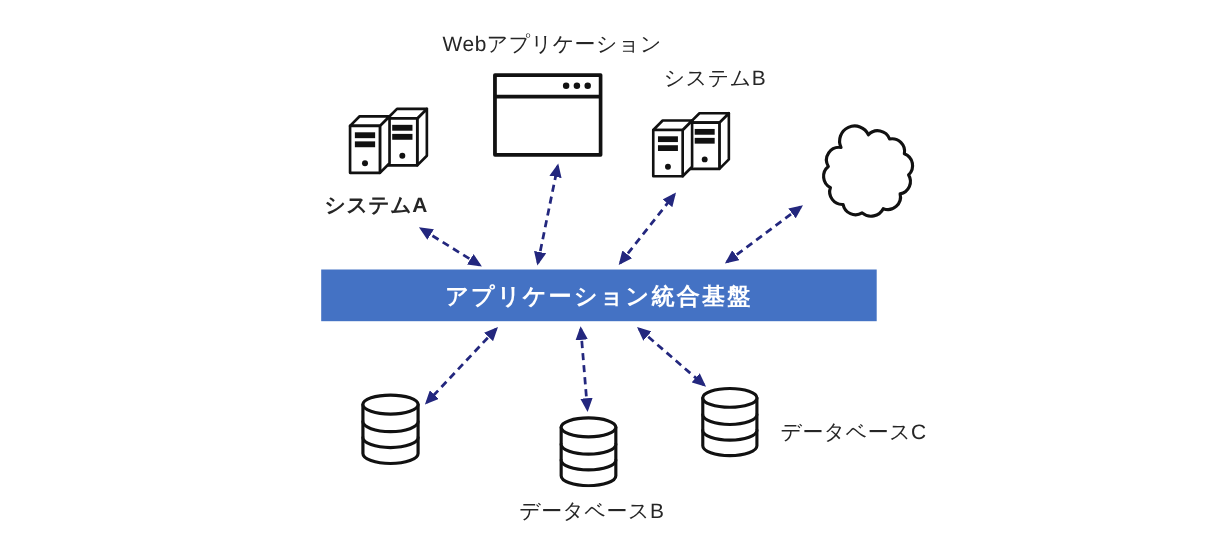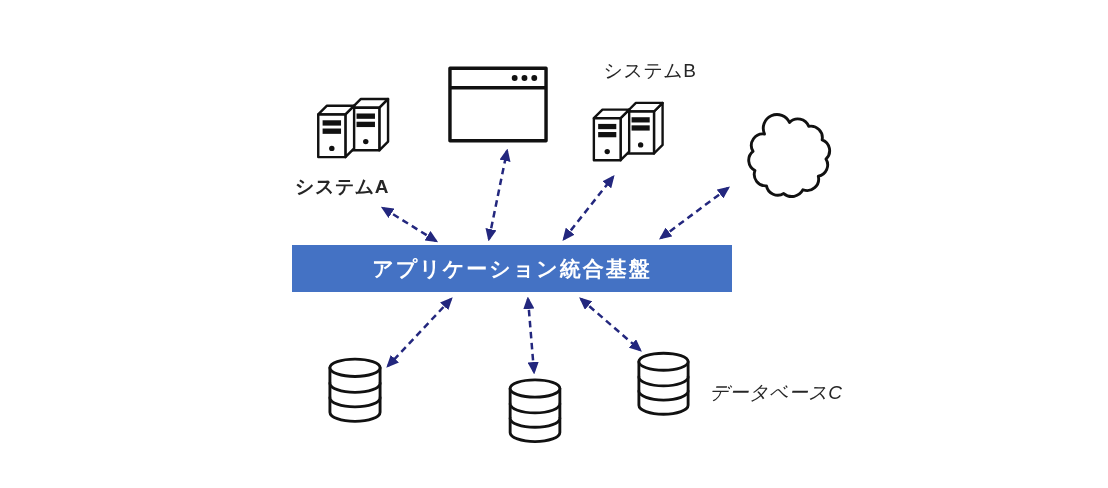--- a/index.html
+++ b/index.html
@@ -13,21 +13,21 @@
   *{margin:0;padding:0;box-sizing:border-box;}
   body{background:var(--bg);font-family:"Liberation Sans","DejaVu Sans",sans-serif;}
   .stage{
     position:relative;width:1108px;height:488px;background:var(--bg);overflow:hidden;
   }
   .label{
     position:absolute;transform:translateX(-50%);white-space:nowrap;
     color:var(--label);font-size:19px;letter-spacing:.5px;
   }
   .platform-bar{
-    position:absolute;left:292px;top:245px;width:440px;height:47px;
+    position:absolute;left:292px;top:245px;width:505px;height:47px;
     background:var(--platform-fill);color:var(--platform-text);
     display:flex;align-items:center;justify-content:center;
     font-size:21px;font-weight:bold;letter-spacing:2px;
   }
   .icon{position:absolute;}
   .icon path,.icon rect,.icon line,.icon ellipse{vector-effect:none;}
   .ink-stroke{stroke:var(--ink);fill:#ffffff;stroke-linejoin:round;stroke-linecap:round;}
   .ink-fill{fill:var(--ink);stroke:none;}
   .arrow-layer{position:absolute;left:0;top:0;}
   .arrow-line{stroke:var(--arrow);stroke-width:2.5;stroke-dasharray:6.5 4.5;fill:none;}
@@ -50,20 +50,21 @@
     <line class="arrow-line" x1="661" y1="238" x2="728" y2="188" marker-start="url(#ah)" marker-end="url(#ah)"></line>
     <line class="arrow-line" x1="451" y1="299" x2="388" y2="366" marker-start="url(#ah)" marker-end="url(#ah)"></line>
     <line class="arrow-line" x1="528" y1="299" x2="534" y2="372" marker-start="url(#ah)" marker-end="url(#ah)"></line>
     <line class="arrow-line" x1="581" y1="299" x2="640" y2="350" marker-start="url(#ah)" marker-end="url(#ah)"></line>
   </svg>
 
   <div class="platform-bar">
     <span>アプリケーション統合基盤</span>
   </div>
 
+  <div class="label" style="left:502px;top:27px;">Webアプリケーション</div>
   <svg class="icon" style="left:448px;top:66px;" width="100" height="77" viewBox="0 0 102 78">
     <rect class="ink-stroke" x="2" y="2" width="98" height="74" stroke-width="3.5"></rect>
     <line x1="2" y1="22" x2="100" y2="22" stroke="var(--ink)" stroke-width="3.5"></line>
     <circle class="ink-fill" cx="68" cy="12" r="3"></circle>
     <circle class="ink-fill" cx="78" cy="12" r="3"></circle>
     <circle class="ink-fill" cx="88" cy="12" r="3"></circle>
   </svg>
 
   <svg class="icon" style="left:315px;top:97px;" width="86" height="64" viewBox="0 0 88 66">
     <g>
@@ -126,22 +127,23 @@
     <path class="ink-stroke" stroke-width="3" fill="none" d="M2,42 A26,9.5 0 0 0 54,42"></path>
     <ellipse class="ink-stroke" stroke-width="3" cx="28" cy="11" rx="26" ry="9"></ellipse>
   </svg>
 
   <svg class="icon" style="left:508px;top:378px;" width="54" height="65" viewBox="0 0 56 68">
     <path class="ink-stroke" stroke-width="3" d="M2,11 V57 A26,9.5 0 0 0 54,57 V11"></path>
     <path class="ink-stroke" stroke-width="3" fill="none" d="M2,27 A26,9.5 0 0 0 54,27"></path>
     <path class="ink-stroke" stroke-width="3" fill="none" d="M2,42 A26,9.5 0 0 0 54,42"></path>
     <ellipse class="ink-stroke" stroke-width="3" cx="28" cy="11" rx="26" ry="9"></ellipse>
   </svg>
+  <div class="label" style="left:538px;top:452px;">データベースB</div>
 
   <svg class="icon" style="left:637px;top:350px;" width="53" height="67" viewBox="0 0 56 68">
     <path class="ink-stroke" stroke-width="3" d="M2,11 V57 A26,9.5 0 0 0 54,57 V11"></path>
     <path class="ink-stroke" stroke-width="3" fill="none" d="M2,27 A26,9.5 0 0 0 54,27"></path>
     <path class="ink-stroke" stroke-width="3" fill="none" d="M2,42 A26,9.5 0 0 0 54,42"></path>
     <ellipse class="ink-stroke" stroke-width="3" cx="28" cy="11" rx="26" ry="9"></ellipse>
   </svg>
-  <div class="label" style="left:776px;top:380px;font-style:italic;">データベースC</div>
+  <div class="label" style="left:776px;top:380px;">データベースC</div>
 
 </div>
 
 </body></html>

